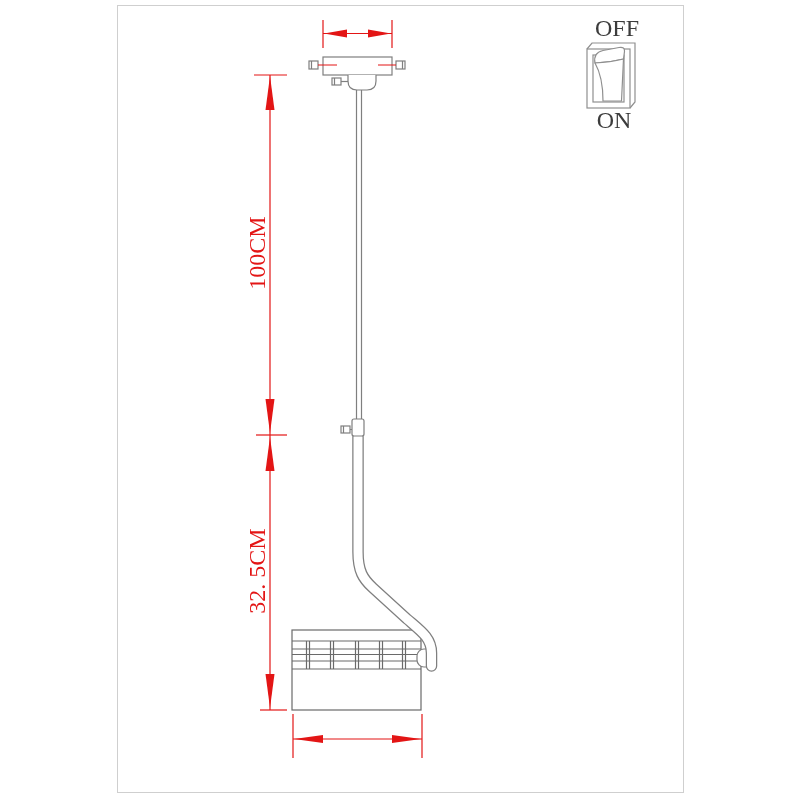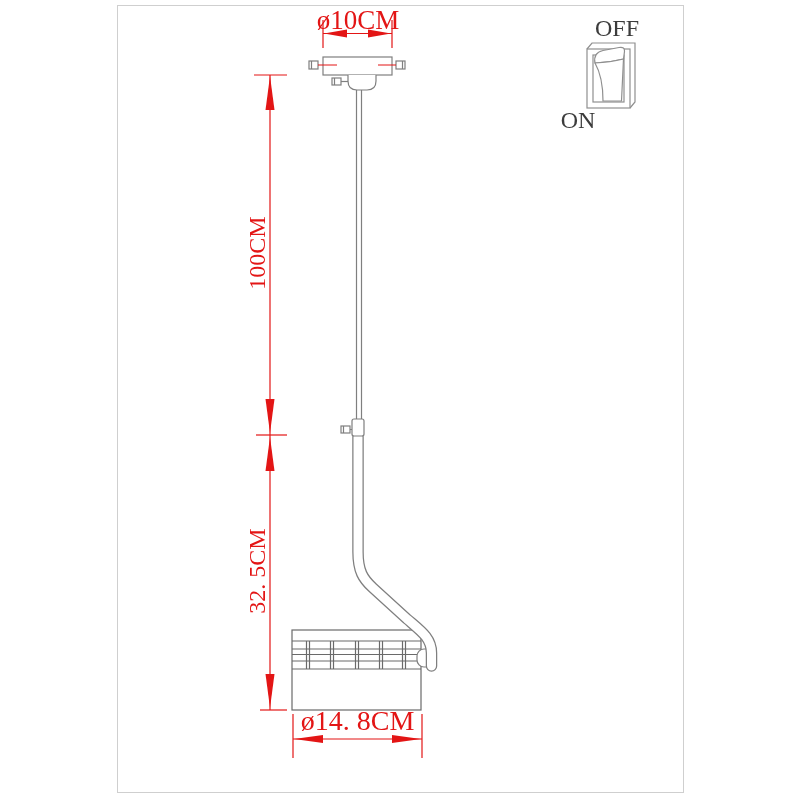--- a/index.html
+++ b/index.html
@@ -132,25 +132,23 @@
 
     <g stroke="#8f8f8f" fill="none" stroke-width="1.2">
       <path d="M587,49 L592,43 L635,43 L635,102 L630,108"></path>
       <rect x="587" y="49" width="43" height="59" fill="#ffffff"></rect>
       <rect x="593" y="55" width="31" height="47" fill="#ffffff"></rect>
       <path d="M595,63 Q593,53 603,50.5 L619,47.5 Q625,46.5 624.5,51.5 L623.5,59 Q610,62.5 595,63 Z" fill="#ffffff"></path>
       <path d="M595,63 Q603,77 603,101 L621.5,101 L623.5,59 Q610,62.5 595,63 Z" fill="#ffffff"></path>
     </g>
   </svg>
 
-  <div class="dim-label" style="left:299px;top:7px;width:118px;">ø10CM</div>
 
   <div class="dim-label-vert" style="left:257px;top:253px;">100CM</div>
 
   <div class="dim-label-vert" style="left:257px;top:571px;">32. 5CM</div>
 
-  <div class="dim-label" style="left:293px;top:707px;width:129px;font-size:28px;">ø14. 8CM</div>
 
   <div class="switch-label" style="left:582px;top:18px;width:70px;">OFF</div>
 
-  <div class="switch-label" style="left:548px;top:110px;width:60px;">ON</div>
+  <div class="switch-label" style="left:584px;top:110px;width:60px;">ON</div>
 
 </div>
 
 </body></html>

